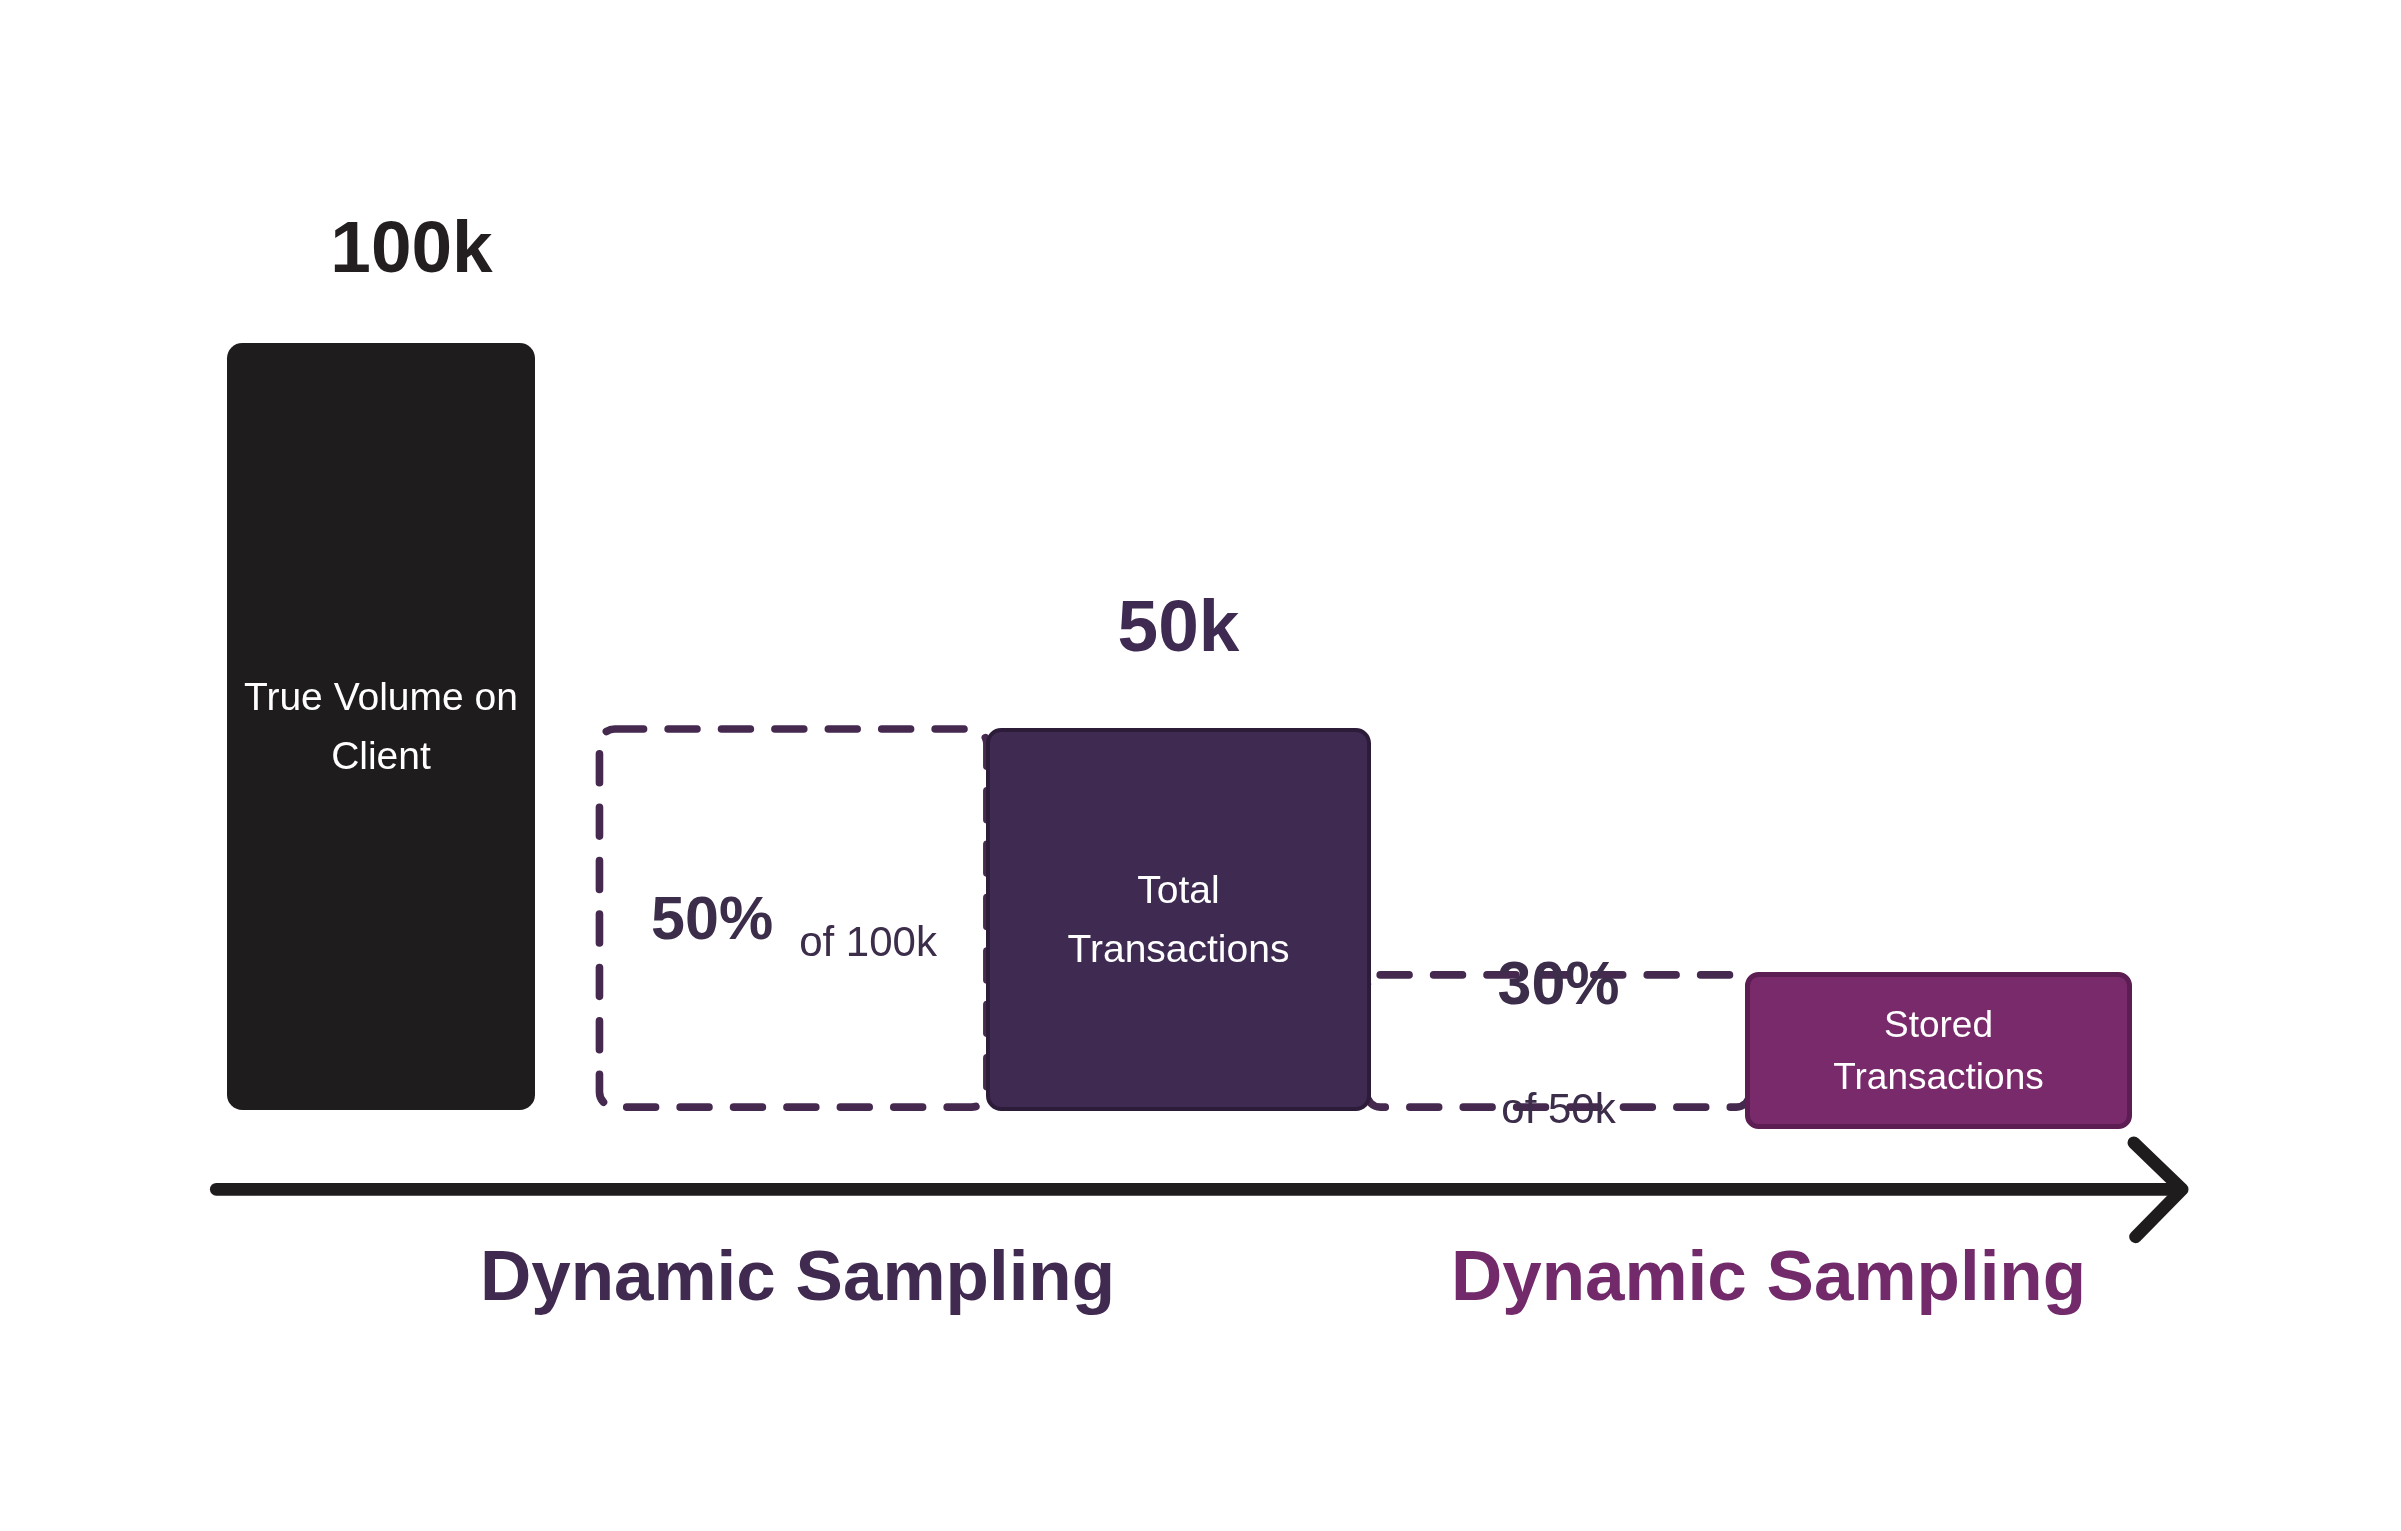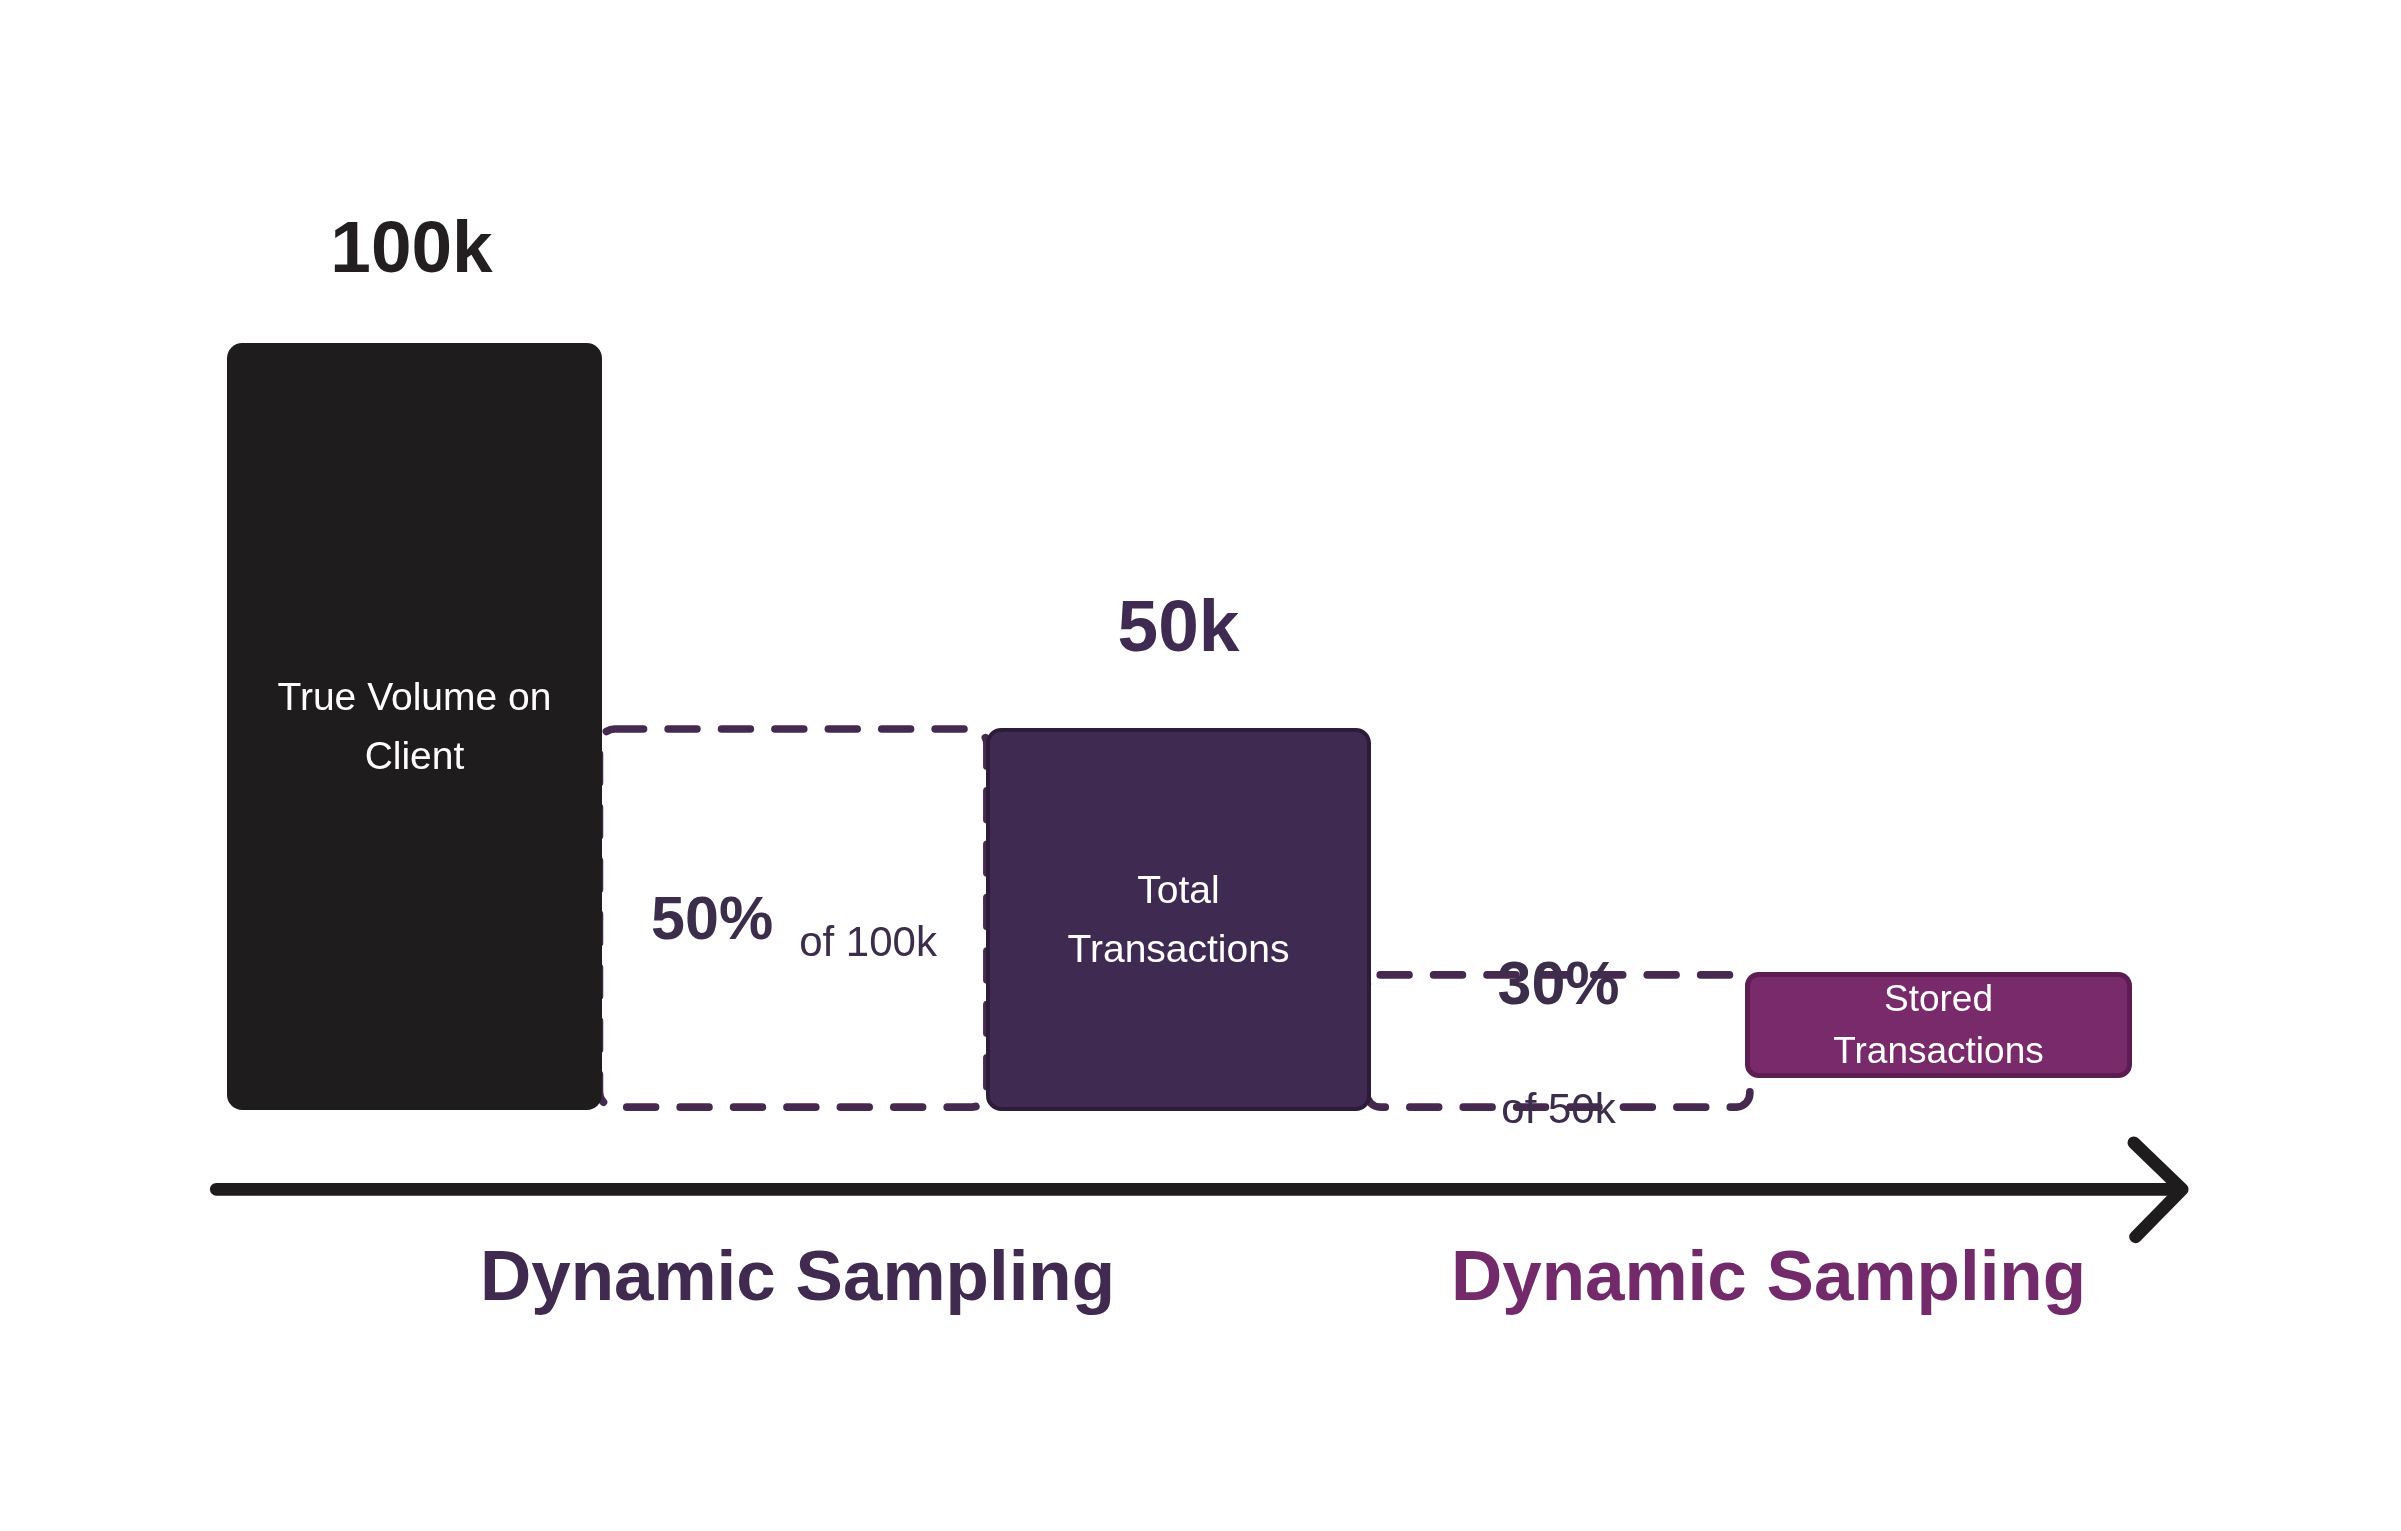--- a/index.html
+++ b/index.html
@@ -30,34 +30,34 @@
 
   
   .bar{
     position:absolute;z-index:2;
     display:flex;align-items:center;justify-content:center;
     text-align:center;color:#ffffff;
     box-sizing:border-box;
   }
   .bar-text{white-space:pre-line;}
   .bar-client{
-    left:227px;top:343px;width:375px;height:767px;
+    left:227px;top:343px;width:308px;height:767px;
     background:var(--near_black,#1f1c1d);
     border-radius:15.3px;
     font-size:39px;line-height:1.5;font-weight:400;justify-content:center;
   }
   .bar-total{
     left:986px;top:728px;width:385px;height:383px;
     background:var(--dark_purple_fill,#3f2a52);
     border:4.2px solid var(--dark_purple_border,#2c1c39);
     border-radius:15.3px;
     font-size:39px;line-height:1.5;font-weight:400;
   }
   .bar-stored{
-    left:1745px;top:972px;width:387px;height:106px;
+    left:1745px;top:972px;width:387px;height:157px;
     background:var(--magenta_fill,#792a6a);
     border:5.1px solid var(--magenta_border,#5c1d52);
     border-radius:13.6px;
     font-size:37px;line-height:1.4;font-weight:400;
   }
 
   
   .value-label{
     position:absolute;z-index:3;
     text-align:center;line-height:1;

